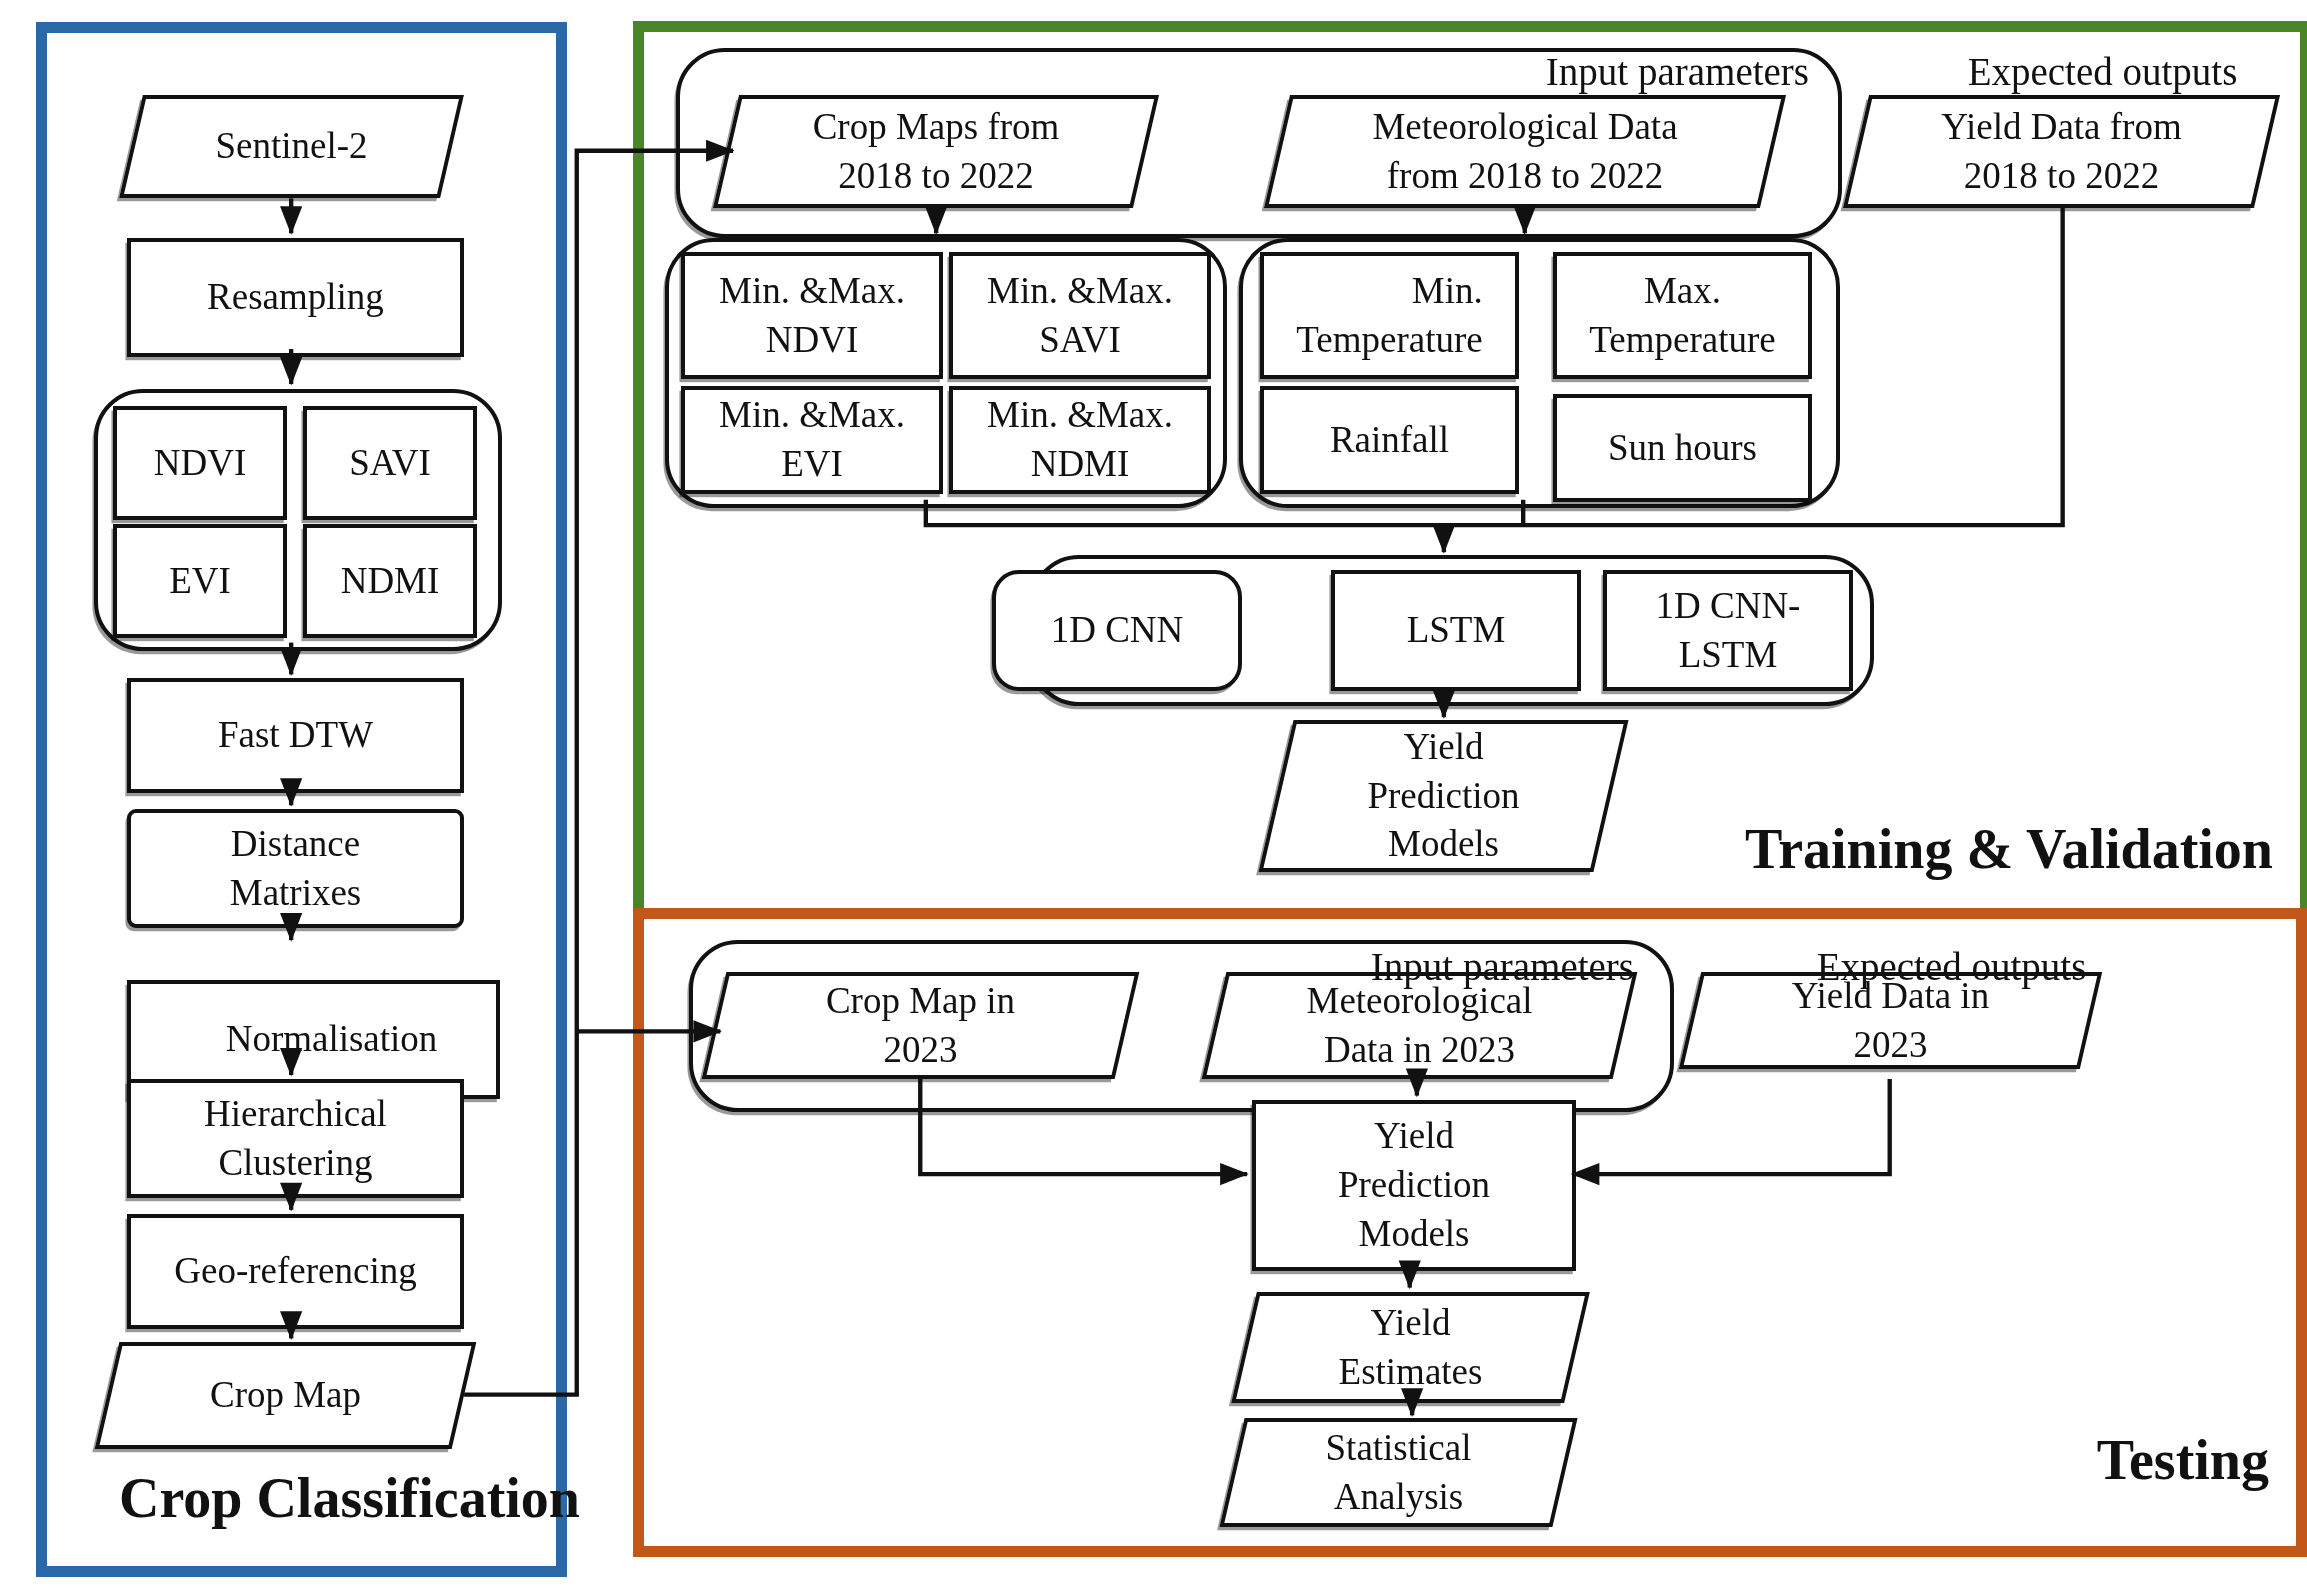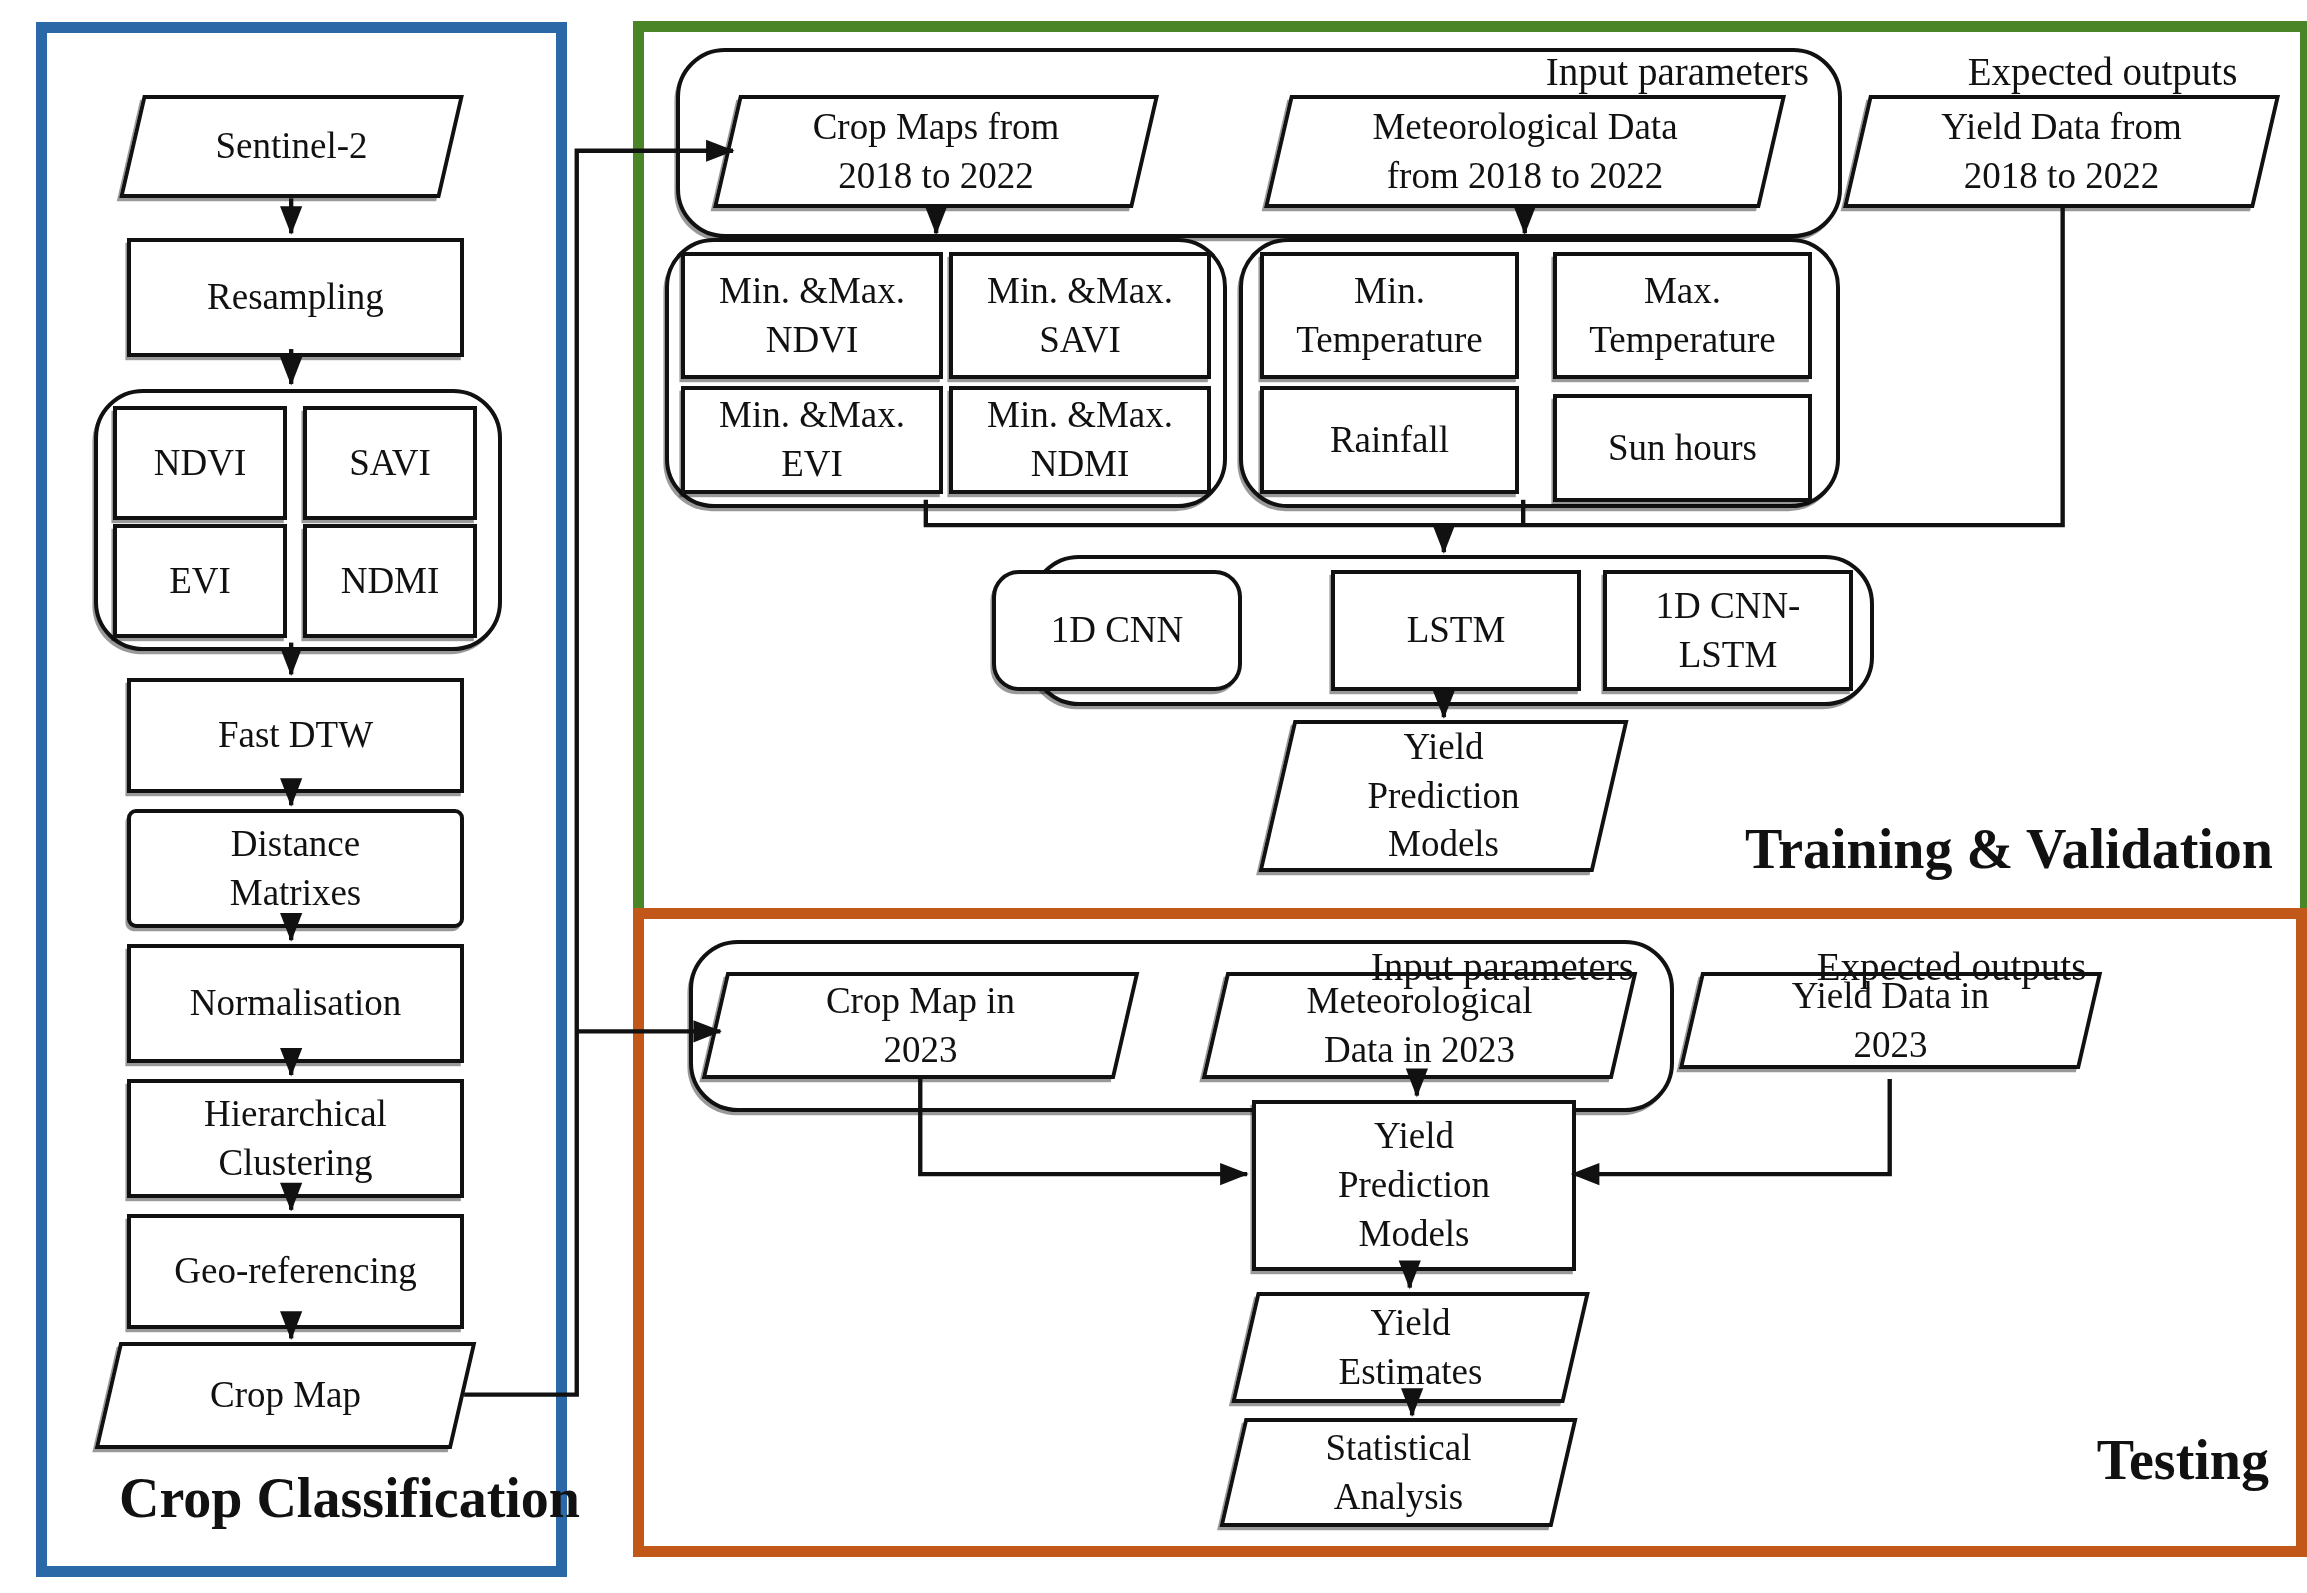--- a/index.html
+++ b/index.html
@@ -85,21 +85,21 @@
   <div class="node" style="left:113px;top:406px;width:166px;height:106px;">NDVI</div>
   <div class="node" style="left:303px;top:406px;width:166px;height:106px;">SAVI</div>
   <div class="node" style="left:113px;top:524px;width:166px;height:106px;">EVI</div>
   <div class="node" style="left:303px;top:524px;width:166px;height:106px;">NDMI</div>
 
   <div class="node" style="left:127px;top:678px;width:329px;height:107px;">Fast DTW</div>
 
   <div class="node" style="left:127px;top:809px;width:329px;height:111px;border-radius:9px;">Distance
 Matrixes</div>
 
-  <div class="node" style="left:127px;top:944px;width:329px;height:111px;">Normalisation</div>
+  <div class="node" style="left:127px;top:980px;width:329px;height:111px;padding-left:36px;">Normalisation</div>
 
   <div class="node" style="left:127px;top:1079px;width:329px;height:111px;">Hierarchical
 Clustering</div>
 
   <div class="node" style="left:127px;top:1214px;width:329px;height:107px;">Geo-referencing</div>
 
   <div class="pgram" style="left:107px;top:1342px;width:357px;height:107px;">
     <div class="shape"></div>
     <div class="label">Crop Map</div>
   </div>
@@ -134,21 +134,21 @@
   <div class="node" style="left:681px;top:252px;width:254px;height:119px;">Min. &amp;Max.
 NDVI</div>
   <div class="node" style="left:949px;top:252px;width:254px;height:119px;">Min. &amp;Max.
 SAVI</div>
   <div class="node" style="left:681px;top:386px;width:254px;height:100px;">Min. &amp;Max.
 EVI</div>
   <div class="node" style="left:949px;top:386px;width:254px;height:100px;">Min. &amp;Max.
 NDMI</div>
 
   <div class="rcontainer" style="left:1239px;top:238px;width:593px;height:262px;"></div>
-  <div class="node" style="left:1260px;top:252px;width:251px;height:119px;">Min.
+  <div class="node" style="left:1260px;top:252px;width:251px;height:119px;text-align:right;">Min.
 Temperature</div>
   <div class="node" style="left:1553px;top:252px;width:251px;height:119px;">Max.
 Temperature</div>
   <div class="node" style="left:1260px;top:386px;width:251px;height:100px;">Rainfall</div>
   <div class="node" style="left:1553px;top:394px;width:251px;height:100px;">Sun hours</div>
 
   <div class="rcontainer" style="left:1030px;top:555px;width:836px;height:143px;"></div>
   <div class="node" style="left:992px;top:570px;width:242px;height:113px;border-radius:27px;">1D CNN</div>
   <div class="node" style="left:1331px;top:570px;width:242px;height:113px;">LSTM</div>
   <div class="node" style="left:1603px;top:570px;width:242px;height:113px;">1D CNN-

